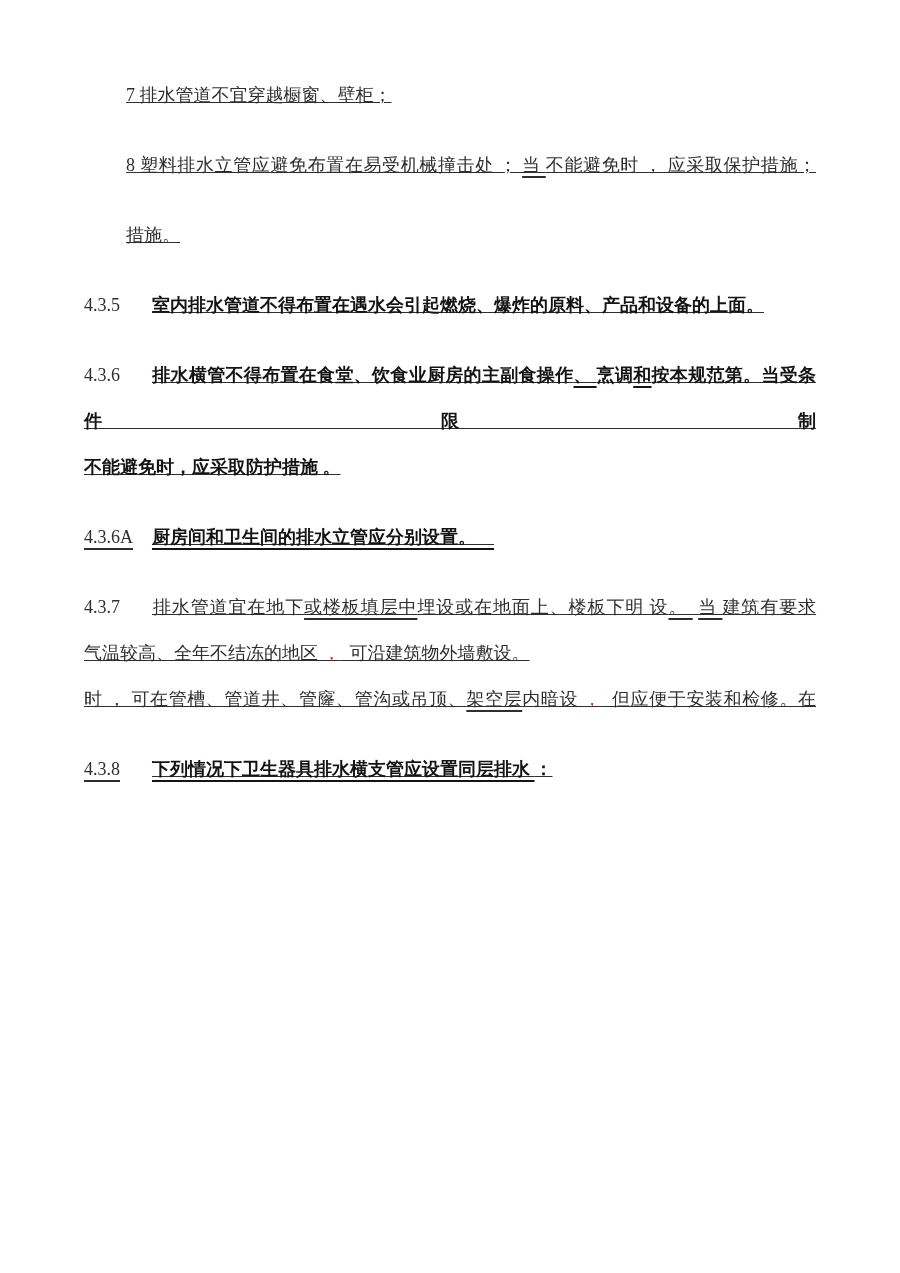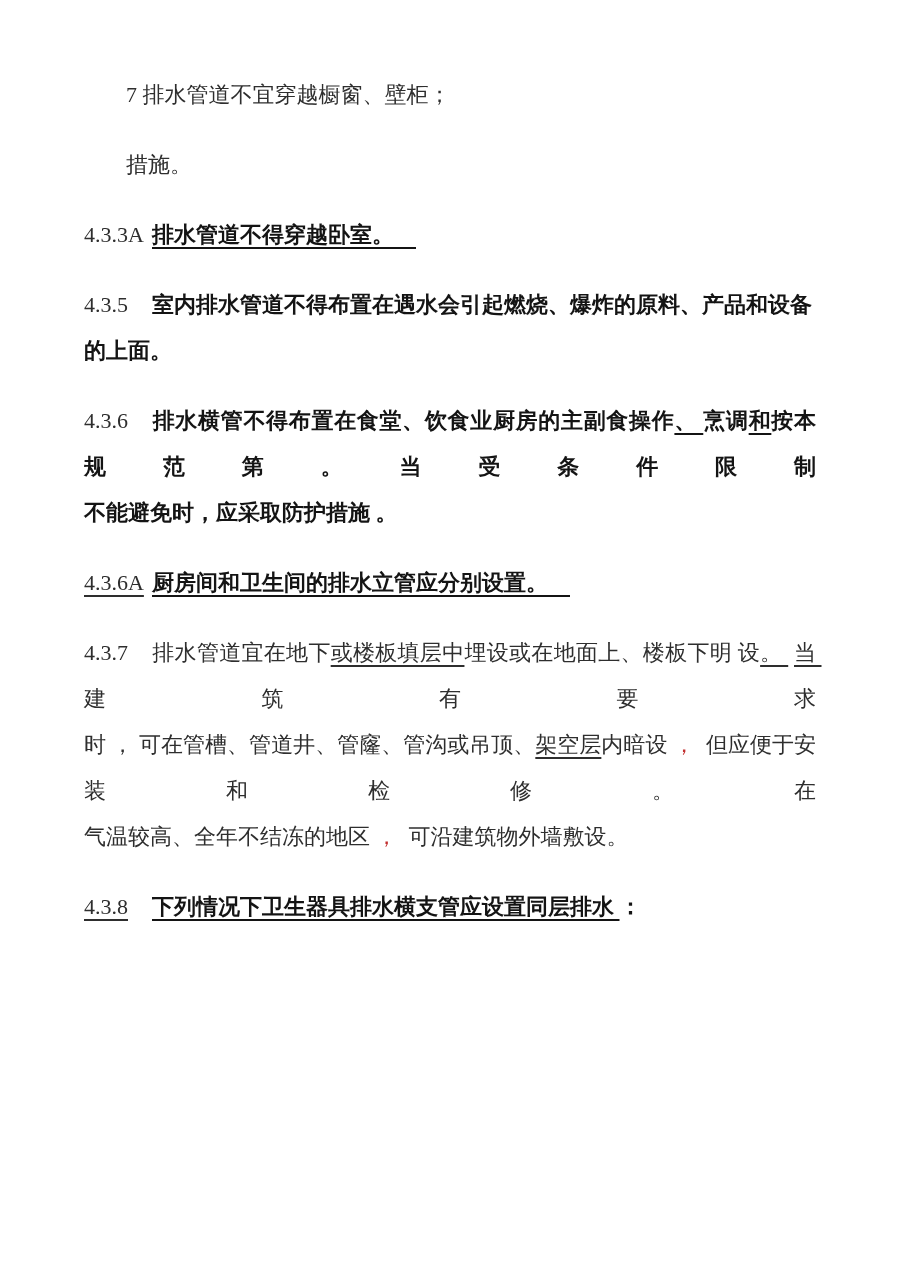--- a/index.html
+++ b/index.html
@@ -6,23 +6,24 @@
   body {
     width: 900px; height: 1273px;
     background: #ffffff;
     overflow: hidden;
   }
   .page {
     box-sizing: border-box;
     width: 900px; height: 1273px;
     padding: 72px 84px 0 84px;
     font-family: "Liberation Serif", "DejaVu Serif", serif;
-    font-size: 22px;
+    font-size: 18px;
     line-height: 46px;
     color: #2e2e2e;
+    text-decoration: underline;
   }
   .p { margin: 0 0 24px 0; }
   .p.indent { padding-left: 42px; }
   .line {
     white-space: pre-wrap;
     word-break: break-all;
   }
   .line.fill {
     text-align: justify;
     text-align-last: justify;
@@ -38,37 +39,37 @@
 </style>
 </head>
 <body>
 
 <div class="page">
   <div>
       <div class="p indent">
         <div class="line"><span class="">7 排水管道不宜穿越橱窗、壁柜；</span></div>
       </div>
       <div class="p indent">
+        <div class="line fill"><span class="">8 塑料排水立管应避免布置在易受机械撞击处 ； </span><span class="s-u">当 </span><span class="">不能避免时 ， 应采取保护措施；</span></div>
+      </div>
+      <div class="p indent">
         <div class="line"><span class="">措施。</span></div>
-      </div>
-      <div class="p">
-        <div class="line"><span class="s-num">4.3.3A</span><span class="s-b s-u">排水管道不得穿越卧室。　</span></div>
       </div>
       <div class="p">
         <div class="line"><span class="s-num">4.3.5</span><span class="s-b">室内排水管道不得布置在遇水会引起燃烧、爆炸的原料、产品和设备的上面。</span></div>
       </div>
       <div class="p">
         <div class="line fill"><span class="s-num">4.3.6</span><span class="s-b">排水横管不得布置在食堂、饮食业厨房的主副食操作</span><span class="s-b s-u">、 </span><span class="s-b">烹调</span><span class="s-b s-u">和</span><span class="s-b">按本规范第。当受条件限制</span></div>
         <div class="line"><span class="s-b">不能避免时，应采取防护措施 。</span></div>
       </div>
       <div class="p">
         <div class="line"><span class="s-num s-u">4.3.6A</span><span class="s-b s-u">厨房间和卫生间的排水立管应分别设置。　</span></div>
       </div>
       <div class="p">
         <div class="line fill"><span class="s-num">4.3.7</span><span class="">排水管道宜在地下</span><span class="s-u">或楼板填层中</span><span class="">埋设或在地面上、楼板下明 设</span><span class="s-u">。 </span><span class=""> </span><span class="s-u">当 </span><span class="">建筑有要求</span></div>
+        <div class="line"><span class="">气温较高、全年不结冻的地区</span><span class="s-r"> ，</span><span class="">  可沿建筑物外墙敷设。</span></div>
         <div class="line fill"><span class="">时 ， 可在管槽、管道井、管窿、管沟或吊顶、</span><span class="s-u">架空层</span><span class="">内暗设</span><span class="s-r"> ，</span><span class="">  但应便于安装和检修。在</span></div>
-        <div class="line"><span class="">气温较高、全年不结冻的地区</span><span class="s-r"> ，</span><span class="">  可沿建筑物外墙敷设。</span></div>
       </div>
       <div class="p">
         <div class="line"><span class="s-num s-u">4.3.8</span><span class="s-b s-u">下列情况下卫生器具排水横支管应设置同层排水 </span><span class="s-b">：</span></div>
       </div>
     </div>
 </div>
 
 </body></html>

